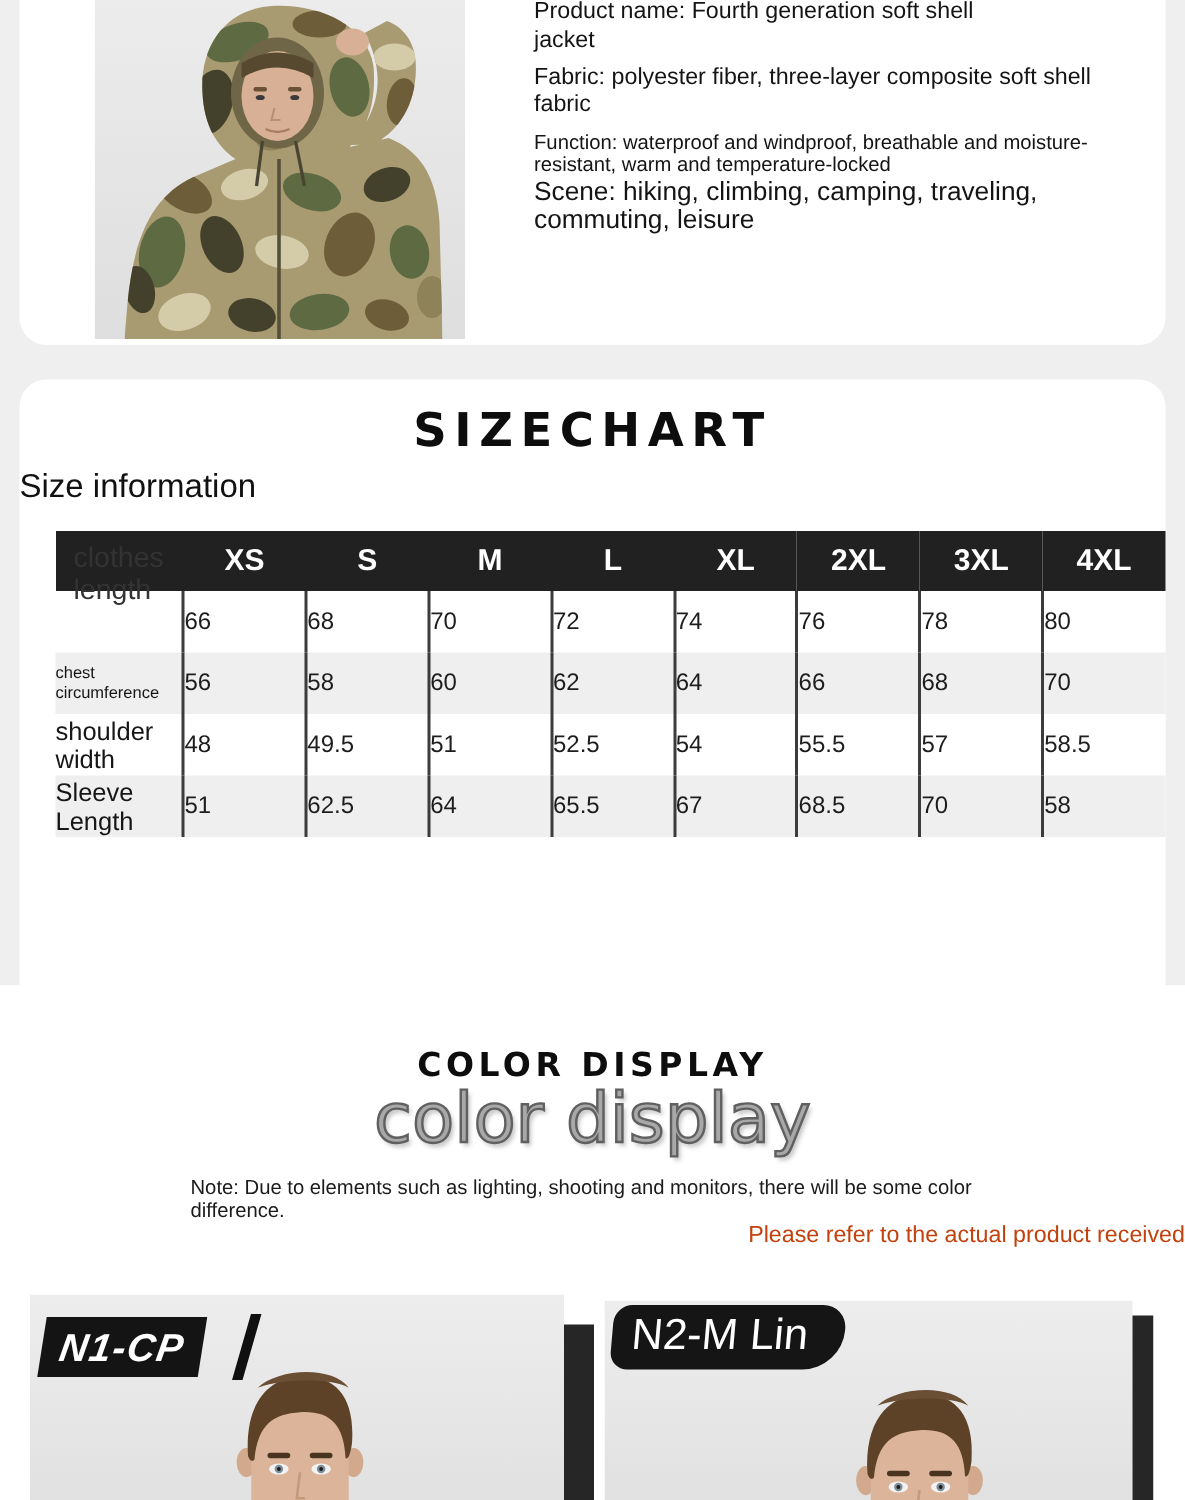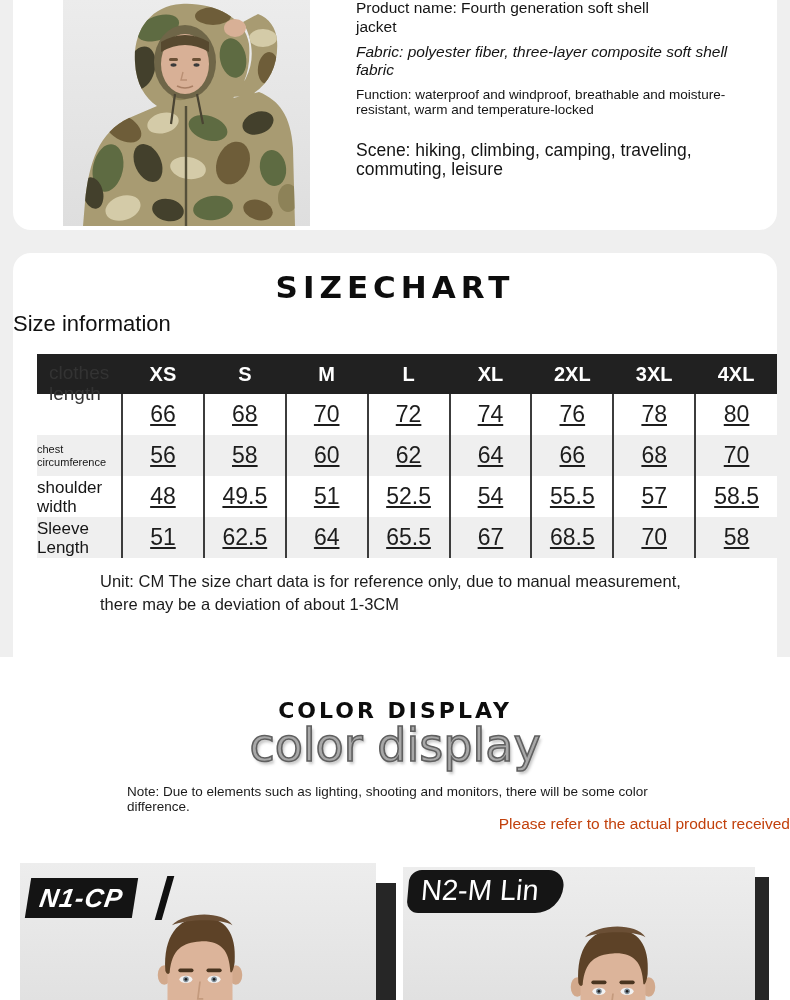--- a/index.html
+++ b/index.html
@@ -24,22 +24,22 @@
     position: absolute; left: 50px; top: 18px; width: 247px; height: 228px;
     overflow: hidden;
   }
   .product-photo svg { display: block; width: 100%; height: 100%; }
   .product-details {
     position: absolute; left: 343px; top: 18px; width: 420px;
   }
   .pd-line { color: #141414; }
   .pd-name     { font-size: 15.5px; line-height: 19px; max-width: 322px; margin-bottom: 7px; }
   .pd-color    { font-size: 15.5px; line-height: 19px; max-width: 400px; margin-bottom: 16px; }
-  .pd-fabric   { font-size: 15.5px; line-height: 18px; max-width: 382px; margin-bottom: 9px; font-style: italic; }
-  .pd-function { font-size: 13.5px; line-height: 14.5px; max-width: 382px; margin-bottom: 24px; }
+  .pd-fabric   { font-size: 15.5px; line-height: 18px; max-width: 382px; margin-bottom: 9px; }
+  .pd-function { font-size: 13.5px; line-height: 14.5px; max-width: 382px; margin-bottom: 1px; }
   .pd-scene    { font-size: 17.5px; line-height: 19px; max-width: 428px; }
   
   .card-size {
     position: absolute; left: 13px; top: 253px; width: 764px; height: 446px;
     background: #ffffff; border-radius: 18px;
   }
   .techno-title {
     text-align: center; font-family: "DejaVu Sans", sans-serif;
     font-weight: 800; color: #0d0d0d; letter-spacing: 5px;
   }
@@ -53,22 +53,22 @@
     border-collapse: collapse;
   }
   .size-table col.lbl { width: 85px; }
   .size-table thead tr { height: 40px; background: #212121; }
   .size-table thead th {
     color: #ffffff; font-size: 20px; font-weight: 700; text-align: center;
   }
   .size-table tbody tr { height: 41px; background: #ffffff; }
   .size-table tbody tr:nth-child(even) { background: #efefef; }
   .size-table tbody td {
-    border-left: 2px solid #3c3c3c; text-align: center;
-    font-size: 23px; font-weight: 400; color: #1d1d1d; text-decoration: underline;
+    border-left: 2px solid #3c3c3c; text-align: left;
+    font-size: 16px; font-weight: 400; color: #1d1d1d;
   }
   .size-table th.corner { position: relative; }
   .corner-label {
     position: absolute; left: 12px; top: 8px; width: 64px;
     font-size: 19px; line-height: 21px; font-weight: 400; color: #333;
     word-break: break-all; text-align: left;
   }
   .size-table tbody th.row-label {
     text-align: left; font-weight: 400; color: #161616;
   }
@@ -263,21 +263,20 @@
           <td>62.5</td>
           <td>64</td>
           <td>65.5</td>
           <td>67</td>
           <td>68.5</td>
           <td>70</td>
           <td>58</td>
         </tr>
       </tbody>
   </table>
-  <p class="unit-note">Unit: CM The size chart data is for reference only, due to manual measurement, there may be a deviation of about 1-3CM</p>
 </section>
 
 <section class="color-section">
   <h3 class="techno-title color-title">COLOR DISPLAY</h3>
   <div class="color-ghost">color display</div>
   <p class="color-note">Note: Due to elements such as lighting, shooting and monitors, there will be some color difference.</p>
   <p class="color-refer">Please refer to the actual product received</p>
 </section>
 
 <div class="vcard vcard1">

